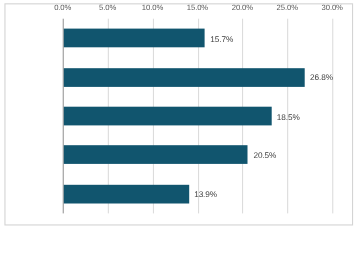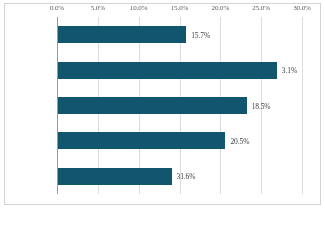--- a/index.html
+++ b/index.html
@@ -5,21 +5,21 @@
   html, body {
     margin: 0;
     padding: 0;
     background: #ffffff;
   }
   #chart-root {
     position: relative;
     width: 325px;
     height: 210px;
     background: #ffffff;
-    font-family: Liberation Serif, serif;
+    font-family: Liberation Sans, sans-serif;
     overflow: hidden;
     box-sizing: border-box;
     padding-left: 48px;
   }
   
   .chart-frame {
     position: absolute;
     left: 4px;
     top: 3px;
     right: 4px;
@@ -99,22 +99,22 @@
         <div class="gridline" style="left: 122.5px; background: rgb(220, 220, 220);"></div>
         <div class="gridline" style="left: 163.333px; background: rgb(220, 220, 220);"></div>
         <div class="gridline" style="left: 204.167px; background: rgb(220, 220, 220);"></div>
         <div class="gridline" style="left: 245px; background: rgb(220, 220, 220);"></div>
       </div>
     <div class="axis-line"></div>
     <div id="bars">
         <div class="bar" title="非常认同 15.7%" style="top: 9.2px; width: 128.217px; background: rgb(17, 85, 110);"></div>
         <div class="bar-value" style="left: 134.217px; top: 13.7px;">15.7%</div>
         <div class="bar" title="认同 26.8%" style="top: 44.6px; width: 218.867px; background: rgb(17, 85, 110);"></div>
-        <div class="bar-value" style="left: 224.867px; top: 49.1px;">3.1%</div>
+        <div class="bar-value" style="left: 224.867px; top: 49.1px;">26.8%</div>
         <div class="bar" title="一般认同 23.1%" style="top: 80px; width: 188.65px; background: rgb(17, 85, 110);"></div>
         <div class="bar-value" style="left: 194.65px; top: 84.5px;">18.5%</div>
         <div class="bar" title="不太认同 20.5%" style="top: 115.4px; width: 167.417px; background: rgb(17, 85, 110);"></div>
         <div class="bar-value" style="left: 173.417px; top: 119.9px;">20.5%</div>
         <div class="bar" title="非常不认同 13.9%" style="top: 150.8px; width: 113.517px; background: rgb(17, 85, 110);"></div>
-        <div class="bar-value" style="left: 119.517px; top: 155.3px;">31.6%</div>
+        <div class="bar-value" style="left: 119.517px; top: 155.3px;">13.9%</div>
       </div>
   </div>
 </div>
 
 </body></html>

